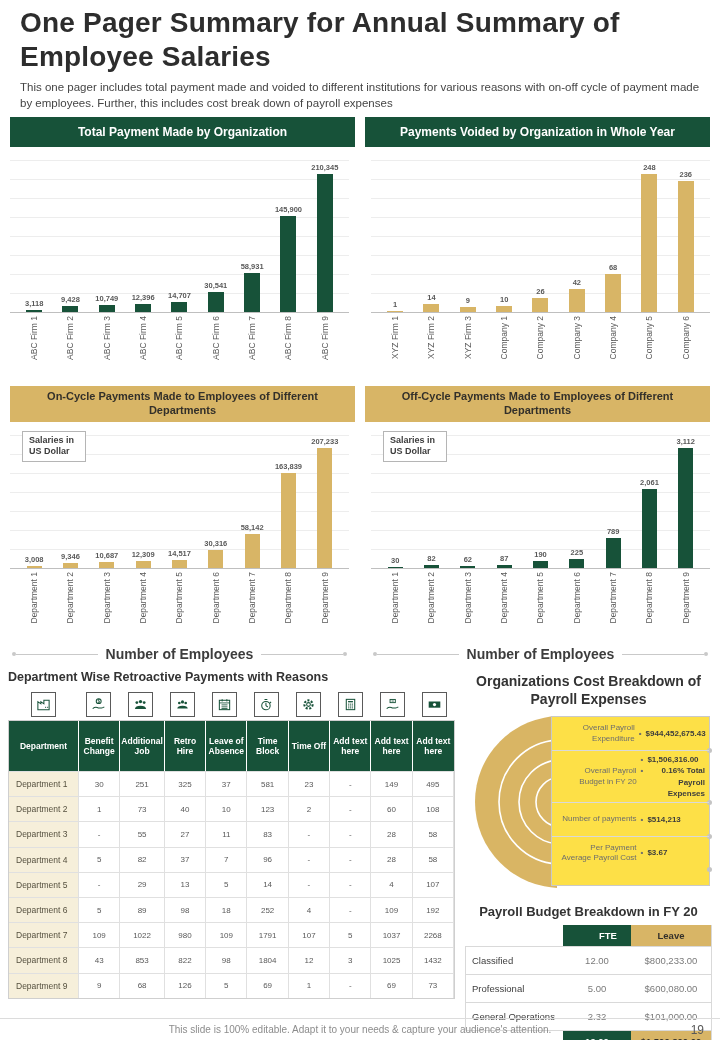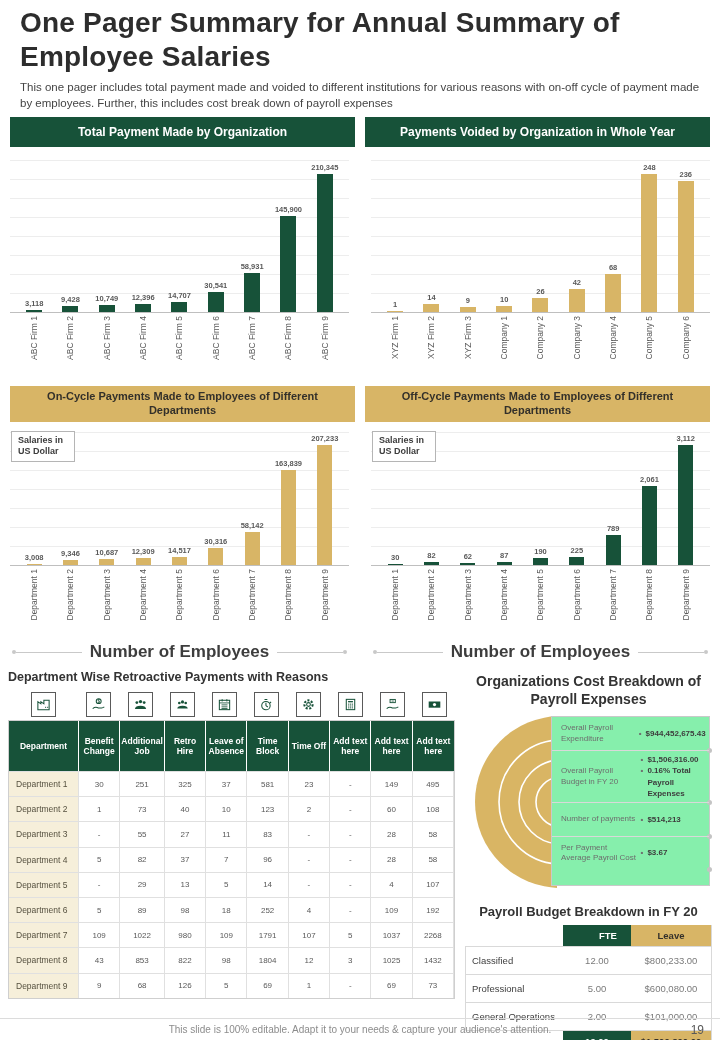--- a/index.html
+++ b/index.html
@@ -27,26 +27,26 @@
   .charts-row2 .plot{height:140px;}
   .bar-col{flex:1;display:flex;flex-direction:column;align-items:center;justify-content:flex-end;}
   .bar{width:16px;}
   .charts-row2 .bar{width:15px;}
   .bar-value{font-size:7.5px;font-weight:bold;color:#595959;margin-bottom:2px;white-space:nowrap;}
   .xlabels{display:flex;padding:0 6px;height:64px;margin-top:3px;}
   .charts-row2 .xlabels{height:72px;}
   .xlabel-cell{flex:1;display:flex;justify-content:center;align-items:flex-start;}
   .vlabel{writing-mode:vertical-rl;transform:rotate(180deg);font-size:8.5px;color:#595959;
           white-space:nowrap;line-height:1;}
-  .unit-box{position:absolute;top:3px;left:1px;width:50px;border:1px solid #b5b5b5;background:#fff;
+  .unit-box{position:absolute;top:3px;left:12px;width:50px;border:1px solid #b5b5b5;background:#fff;
             padding:3px 6px;font-size:9px;font-weight:bold;color:#3d3d3d;line-height:1.25;z-index:2;}
   .xaxis-title{display:flex;align-items:center;margin-top:2px;padding:0 2px;}
   .xaxis-line{flex:1;height:1px;background:#c9c9c9;}
   .xaxis-dot{width:4px;height:4px;border-radius:50%;background:#c9c9c9;flex:none;}
-  .xaxis-text{font-size:17px;font-weight:bold;color:#3d3d3d;margin:0 8px;white-space:nowrap;}
+  .xaxis-text{font-size:14px;font-weight:bold;color:#3d3d3d;margin:0 8px;white-space:nowrap;}
 
   .bottom{position:absolute;left:8px;right:8px;top:666px;height:354px;display:flex;gap:10px;}
   .bottom-left{width:447px;flex:none;}
   .retro-title{font-size:12.5px;font-weight:bold;color:#333;margin:4px 0 8px;}
   .icons-row{display:grid;grid-template-columns:70px repeat(9,1fr);margin-bottom:3px;}
   .icon-cell{display:flex;justify-content:center;}
   .icon-box{width:23px;height:23px;border:1px solid #5a5a5a;display:flex;align-items:center;justify-content:center;}
   .icon-box svg{width:15px;height:15px;display:block;}
   .retro-grid{display:grid;grid-template-columns:70px repeat(9,1fr);border:1px solid #cfcfcf;}
   .retro-h{background:#175239;color:#fff;font-size:8.5px;font-weight:bold;text-align:center;
@@ -54,22 +54,22 @@
            border-right:1px solid #fff;padding:0 1px;}
   .retro-h:nth-child(10n){border-right:none;}
   .retro-cell{font-size:8px;color:#595959;display:flex;align-items:center;justify-content:center;
               height:24.2px;border-right:1px solid #e0e0e0;border-top:1px solid #e0e0e0;background:#fff;}
   .retro-label{background:#F6EFDA;justify-content:flex-start;padding-left:7px;font-size:8.5px;color:#55503f;}
 
   .bottom-right{flex:1;position:relative;}
   .cost-title{font-size:14px;font-weight:bold;color:#333;text-align:center;line-height:1.3;margin:6px 4px 2px;}
   .cost-graphic{position:relative;height:184px;}
   .cost-circles{position:absolute;left:-4px;top:0;}
-  .cost-card{position:absolute;left:86px;right:2px;top:6px;bottom:8px;background:#86efac;
-             border:1px solid #c9c9c9;display:flex;flex-direction:column;padding-bottom:16px;}
+  .cost-card{position:absolute;left:86px;right:2px;top:6px;bottom:8px;background:#fde047;
+             border:1px solid #c9c9c9;display:flex;flex-direction:column;padding-bottom:16px;text-align:right;}
   .cost-row{flex:1;display:flex;align-items:center;padding:3px 4px 3px 9px;position:relative;}
   .cost-row + .cost-row{border-top:1px solid #d9d9d9;}
   .cost-row::after{content:"";position:absolute;right:-3px;bottom:-3px;width:5px;height:5px;
                    border-radius:50%;background:#c4c4c4;}
   .cost-label{width:54%;font-size:8px;color:#6d6d6d;line-height:1.3;padding-right:4px;}
   .cost-vals{width:46%;font-size:8px;color:#3d3d3d;font-weight:bold;line-height:1.4;}
   .cost-val{display:flex;}
   .cost-bullet{margin-right:4px;color:#6d6d6d;}
 
   .budget-title{font-size:13px;font-weight:bold;color:#333;text-align:center;margin:10px 0 6px;}
@@ -661,21 +661,21 @@
           <div class="bg-cell bg-corner"></div>
           <div class="bg-cell bg-h bg-fte-h">FTE</div>
           <div class="bg-cell bg-h bg-amt-h">Leave</div>
           <div class="bg-cell bg-label">Classified</div>
           <div class="bg-cell bg-num">12.00</div>
           <div class="bg-cell bg-num">$800,233.00</div>
           <div class="bg-cell bg-label">Professional</div>
           <div class="bg-cell bg-num">5.00</div>
           <div class="bg-cell bg-num">$600,080.00</div>
           <div class="bg-cell bg-label">General Operations</div>
-          <div class="bg-cell bg-num">2.00</div>
+          <div class="bg-cell bg-num">2.32</div>
           <div class="bg-cell bg-num">$101,000.00</div>
           <div class="bg-cell bg-total-blank"></div>
           <div class="bg-cell bg-total-fte">19.00</div>
           <div class="bg-cell bg-total-amt">$1,500,300.00</div>
         </div>
     </div>
   </div>
 
   <div class="footer">
     <span class="footer-text">This slide is 100% editable.  Adapt it to your needs &amp; capture your audience's attention.</span>

